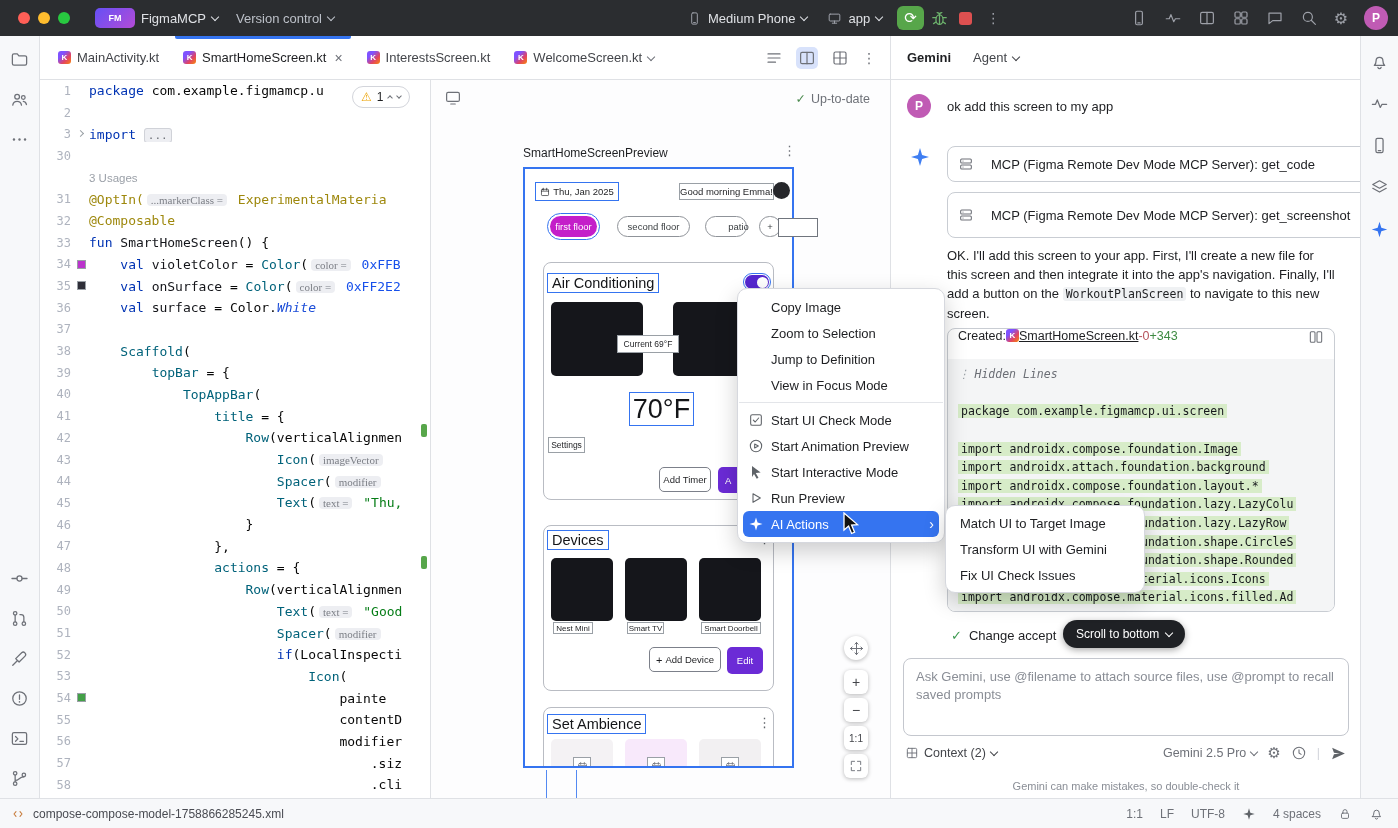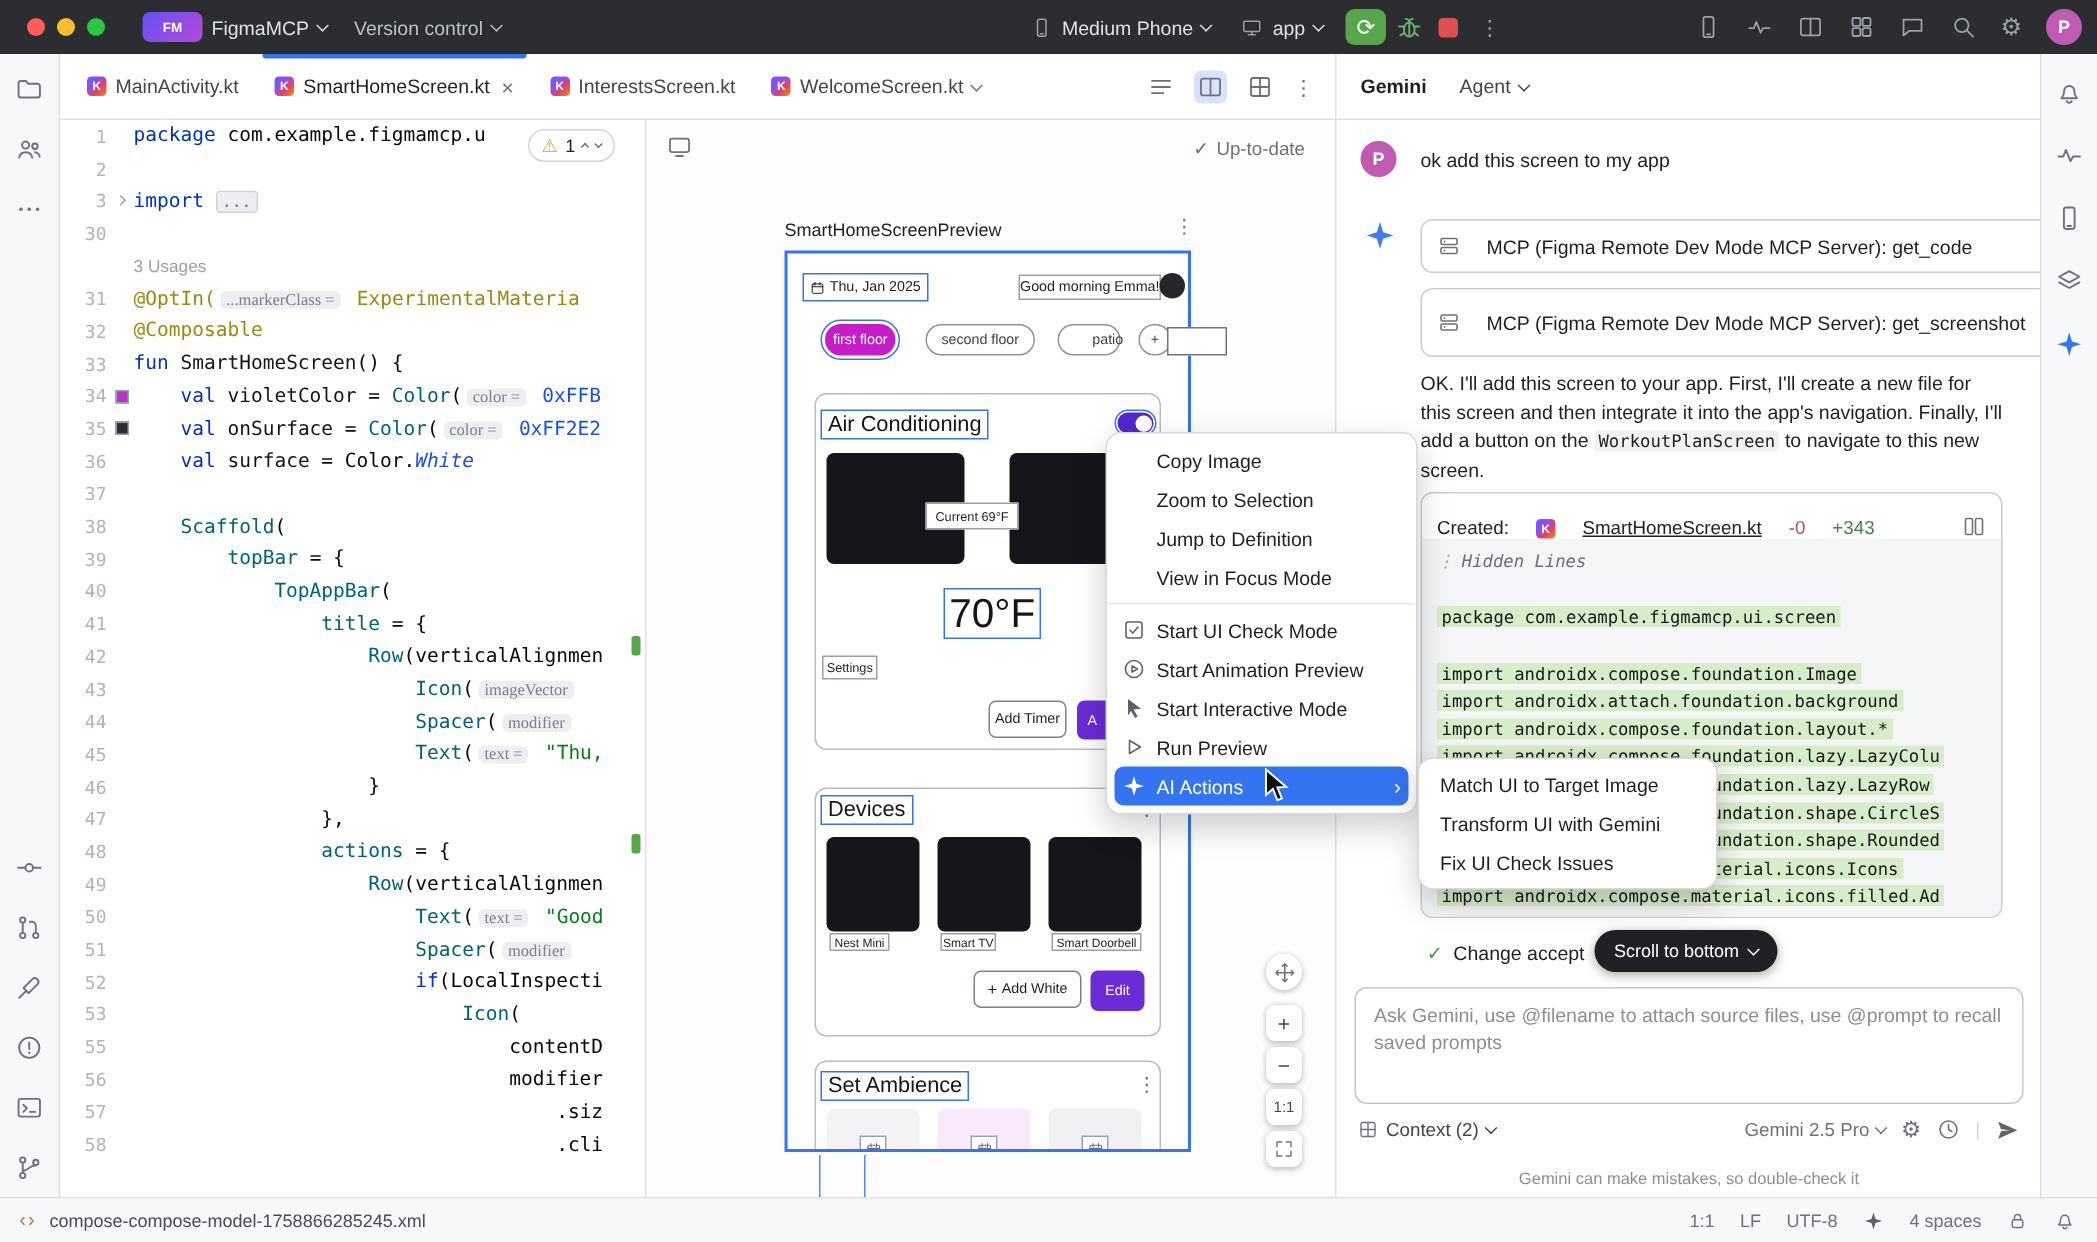--- a/index.html
+++ b/index.html
@@ -68,21 +68,21 @@
 .kebab{color:#5f6368;font-size:13px;line-height:1}
 .vline{width:1px;background:var(--accent);opacity:.85;z-index:2}
 .zbtn{position:absolute;width:24px;height:24px;background:#fff;border-radius:6px;box-shadow:0 1px 4px rgba(0,0,0,.28);display:flex;align-items:center;justify-content:center;color:#43454a;font-size:14px;z-index:4}
 
 .gem-header{position:absolute;left:890px;top:36px;width:470px;height:44px;background:#fff;border-bottom:1px solid var(--border);border-left:1px solid var(--border);display:flex;align-items:center;gap:22px;padding:0 16px;z-index:2}
 .gemini{position:absolute;left:890px;top:80px;width:470px;height:718px;background:#fff;border-left:1px solid var(--border);overflow:hidden}
 .mcpcard{position:absolute;left:56px;width:468px;border:1px solid #c9cdd3;border-radius:8px;display:flex;align-items:center;gap:17px;padding:0 10px;background:#fff}
 .updown{display:flex;flex-direction:column;gap:3px;margin-left:auto;color:#6e7178}
 .codechip{font-family:"DejaVu Sans Mono",monospace;font-size:11.5px;background:#eff1f3;border-radius:3px;padding:0 3px}
 .createdcard{position:absolute;left:56px;top:248px;width:388px;height:284px;border:1px solid #c9cdd3;border-radius:8px;overflow:hidden;background:#fff}
-.cc-head{height:30px;display:flex;align-items:flex-end;gap:18px;padding:0 10px;font-size:12.5px}
+.cc-head{height:30px;display:flex;align-items:flex-start;gap:0;padding:0 10px;font-size:12.5px}
 .cc-code{height:254px;background:#f4f5f6;padding:6px 10px;font-family:"DejaVu Sans Mono","Liberation Mono",monospace;font-size:11.5px;color:#16181c;overflow:hidden}
 .gl{height:18.6px;white-space:pre;display:flex;align-items:center}
 .gl .t{padding:0 3px}
 .gl .add{background:var(--diff_add_bg)}
 .gl.hid{color:#6b6e75;font-style:italic;gap:5px}
 .scrollbtn{position:absolute;left:172px;top:540px;height:28px;padding:0 13px;background:#1f2125;color:#fff;border-radius:14px;display:flex;gap:7px;align-items:center;font-size:12px;box-shadow:0 2px 7px rgba(0,0,0,.35);z-index:6}
 .ginput{position:absolute;left:12px;top:578px;width:446px;height:78px;border:1px solid #c4c7ce;border-radius:8px;padding:9px 12px;color:#8a8e96;font-size:13px;line-height:1.42;background:#fff}
 .gbottom{position:absolute;left:14px;top:664px;width:442px;display:flex;align-items:center;gap:10px;color:#43454a;font-size:12.5px}
 .gfooter{position:absolute;left:0;top:700px;width:470px;text-align:center;color:#8a8e96;font-size:11px}
 
@@ -441,20 +441,27 @@
         <span class="ln">52</span>
         <span class="gut"></span>
         <span class="cl"><span class="pl">                        </span><span class="kw">if</span><span class="pl">(</span><span class="pl">LocalInspecti</span></span>
       </div>
       <div class="crow">
         <span class="ln">53</span>
         <span class="gut"></span>
         <span class="cl"><span class="pl">                            </span><span class="fn">Icon</span><span class="pl">(</span></span>
       </div>
       <div class="crow">
+        <span class="ln">54</span>
+        <span class="gut">
+          <span class="sw" style="background: rgb(67, 160, 71);"></span>
+        </span>
+        <span class="cl"><span class="pl">                                </span><span class="pl">painte</span></span>
+      </div>
+      <div class="crow">
         <span class="ln">55</span>
         <span class="gut"></span>
         <span class="cl"><span class="pl">                                </span><span class="pl">contentD</span></span>
       </div>
       <div class="crow">
         <span class="ln">56</span>
         <span class="gut"></span>
         <span class="cl"><span class="pl">                                </span><span class="pl">modifier</span></span>
       </div>
       <div class="crow">
@@ -541,21 +548,21 @@
       <div id="dtiles">
           <div class="darktile" style="left: 26px; top: 389px; width: 62px; height: 63px;"></div>
           <div class="pbox b-gray" style="left: 28px; top: 453px; width: 40px; height: 12px; font-size: 8px;">Nest Mini</div>
           <div class="darktile" style="left: 100px; top: 389px; width: 62px; height: 63px;"></div>
           <div class="pbox b-gray" style="left: 102px; top: 453px; width: 37px; height: 12px; font-size: 8px;">Smart TV</div>
           <div class="darktile" style="left: 174px; top: 389px; width: 62px; height: 63px;"></div>
           <div class="pbox b-gray" style="left: 176px; top: 453px; width: 60px; height: 12px; font-size: 8px;">Smart Doorbell</div>
         </div>
       <div class="pbtn-outline" style="left:124px;top:478px;width:72px;height:25px">
         <span style="font-size:11px">+</span>
-        <span>Add White</span>
+        <span>Add Device</span>
       </div>
       <div class="pbtn-fill" style="left:202px;top:478px;width:36px;height:27px">
           <span>Edit</span>
         </div>
 
       <div class="card" style="left:18px;top:538px;width:231px;height:80px"></div>
       <div class="ptitle" style="left:22px;top:545px">Set Ambience</div>
       <span class="abs kebab" style="left:233px;top:547px">⋮</span>
       <div id="atiles">
           <div style="position: absolute; left: 26px; top: 570px; width: 62px; height: 40px; background: rgb(244, 242, 244); border-radius: 5px;"></div>

